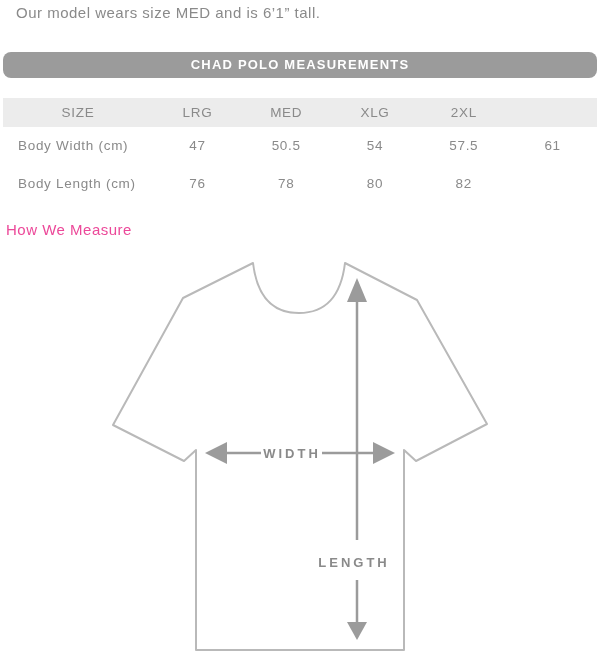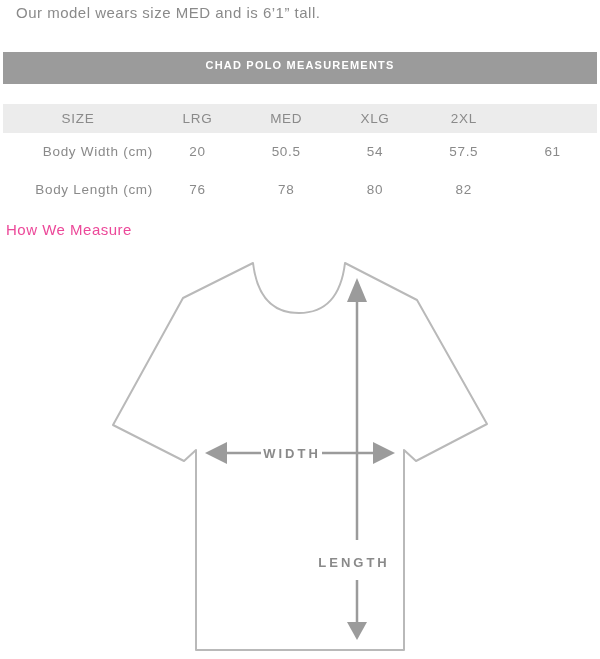--- a/index.html
+++ b/index.html
@@ -28,29 +28,30 @@
     white-space: nowrap;
   }
 
   #size-table {
     position: absolute;
     left: 3px;
     top: 52px;
     width: 594px;
   }
   .t-header {
-    height: 32px;
+    height: 26px;
     line-height: 26px;
     background: #9b9b9b;
     color: #ffffff;
     text-align: center;
-    font-size: 11px;
+    font-size: 13px;
     font-weight: bold;
     letter-spacing: 1.2px;
     margin-bottom: 2px;
+    border-radius: 8px;
   }
   .t-row {
     display: grid;
     grid-template-columns: 150px repeat(5, 1fr);
   }
   .t-size-row {
     height: 29px;
     line-height: 29px;
     background: #ececec;
     margin-top: 20px;
@@ -61,21 +62,21 @@
     background: #ffffff;
   }
   .cell {
     text-align: center;
     font-size: 13.5px;
     letter-spacing: 0.7px;
     color: #8a8a8a;
     white-space: nowrap;
   }
   .t-data-row .cell-label {
-    text-align: right;
+    text-align: left;
     padding-left: 15px;
   }
 
   #how-we-measure {
     position: absolute;
     left: 6px;
     top: 221px;
     font-size: 15px;
     letter-spacing: 0.5px;
     color: #ec4899;
@@ -125,21 +126,21 @@
     <div class="t-row t-size-row">
       <div class="cell">SIZE</div>
       <div class="cell">LRG</div>
       <div class="cell">MED</div>
       <div class="cell">XLG</div>
       <div class="cell">2XL</div>
     </div>
 
     <div class="t-row t-data-row">
       <div class="cell cell-label">Body Width (cm)</div>
-      <div class="cell">20</div>
+      <div class="cell">47</div>
       <div class="cell">50.5</div>
       <div class="cell">54</div>
       <div class="cell">57.5</div>
       <div class="cell">61</div>
     </div>
 
     <div class="t-row t-data-row">
       <div class="cell cell-label">Body Length (cm)</div>
       <div class="cell">76</div>
       <div class="cell">78</div>

